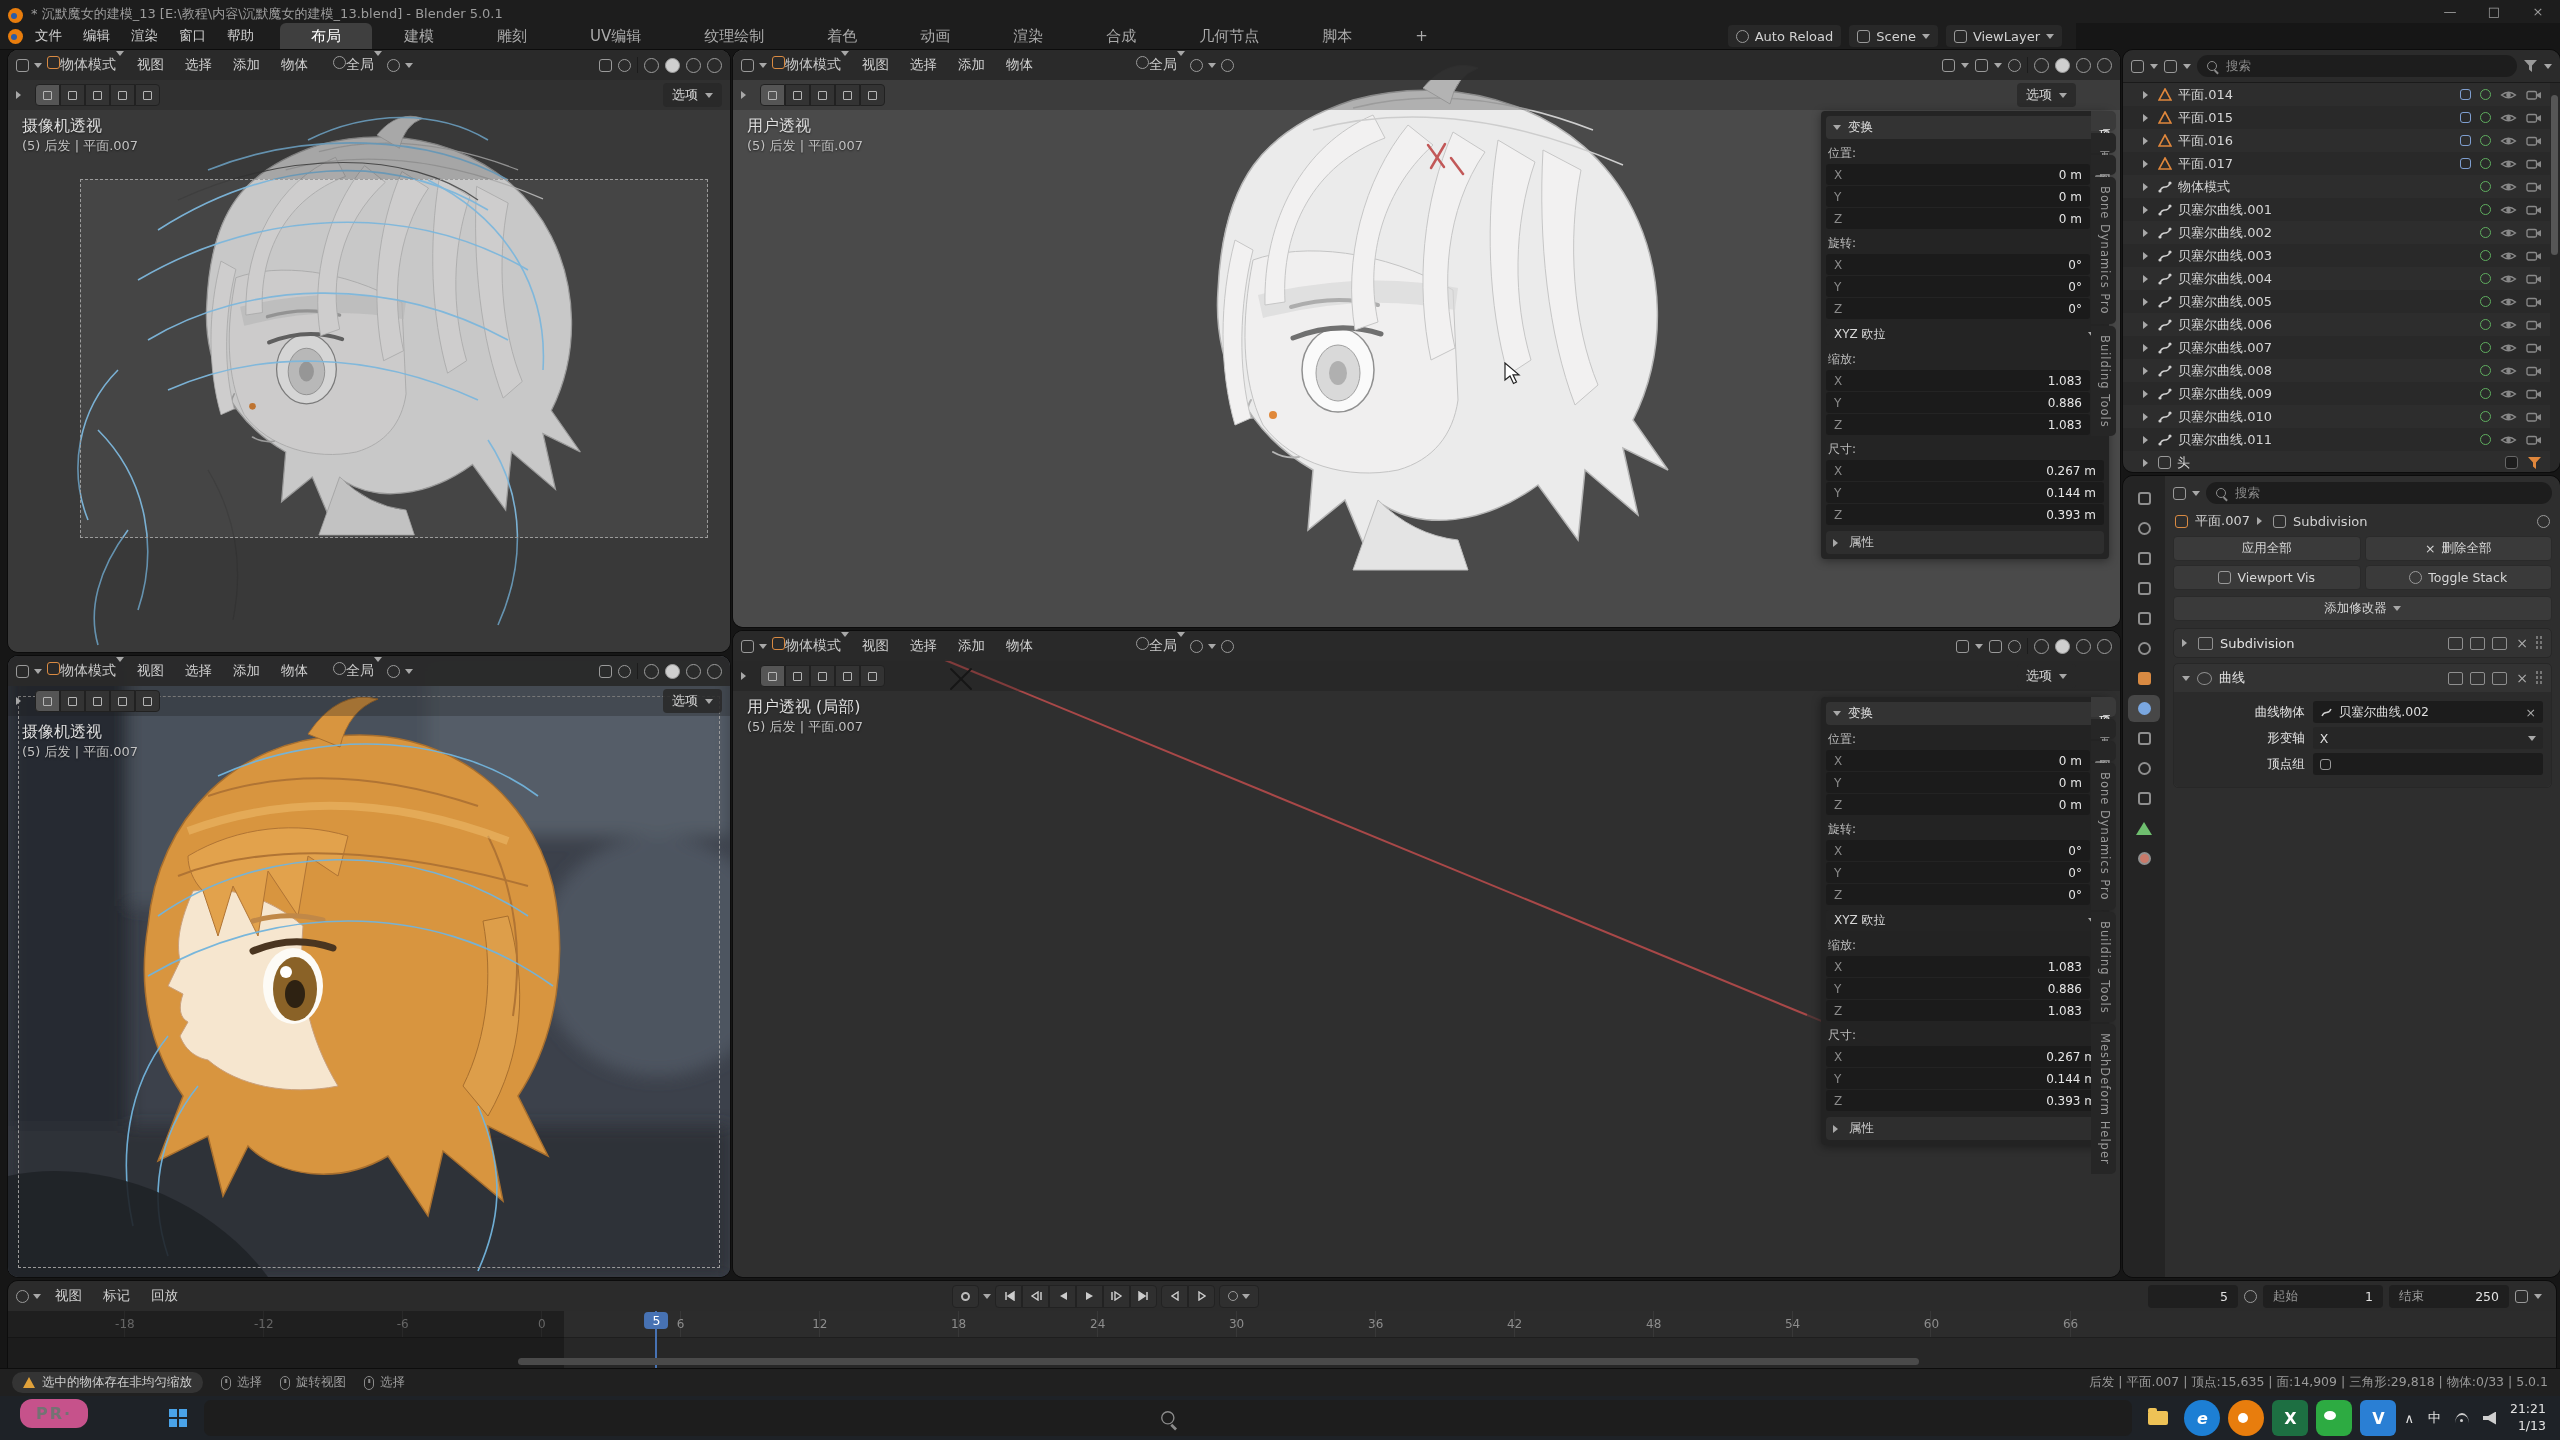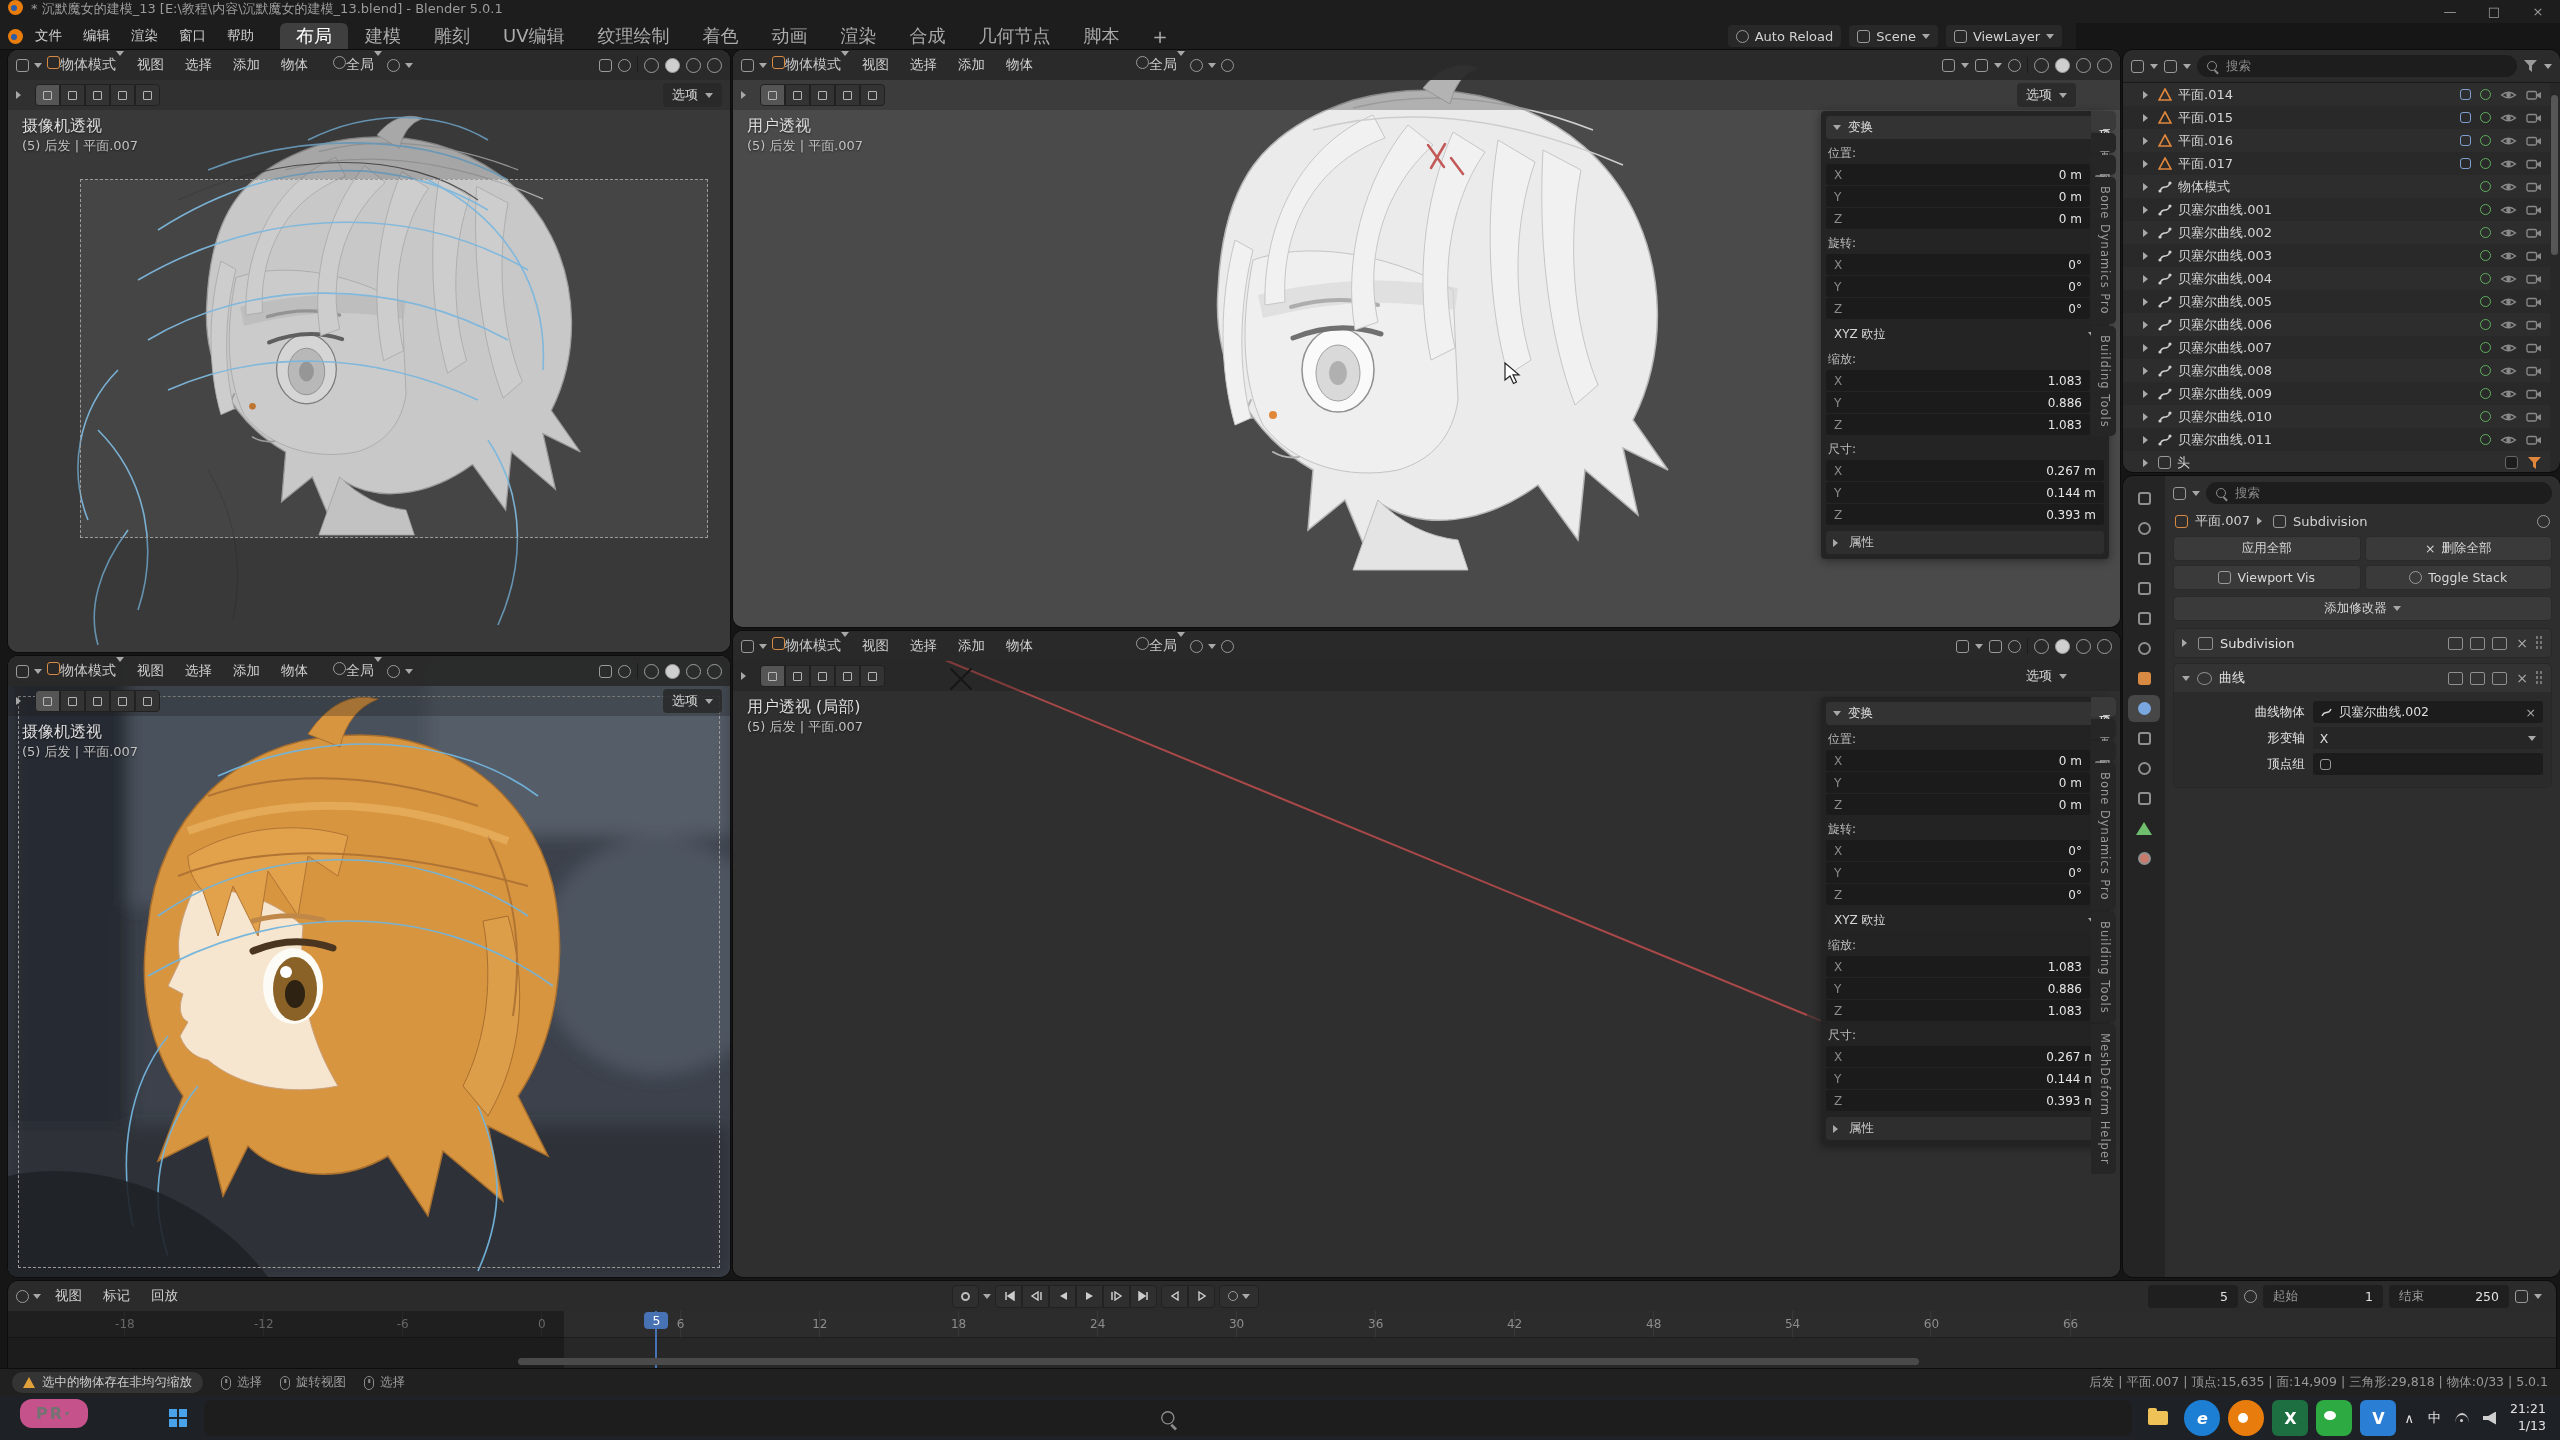--- a/index.html
+++ b/index.html
@@ -1,30 +1,30 @@
 <!DOCTYPE html>
 <html><head>
 <meta charset="utf-8">
 <style>
 *{margin:0;padding:0;box-sizing:border-box}
 html,body{width:2560px;height:1440px;overflow:hidden;background:#111}
 body{font-family:"DejaVu Sans","Liberation Sans",sans-serif;font-size:14px;color:#c8c8c8;position:relative}
 .r{position:absolute}
 
-.titlebar{left:0;top:0;width:2560px;height:23px;background:#1d1d1d;display:flex;align-items:flex-start;padding-left:8px;gap:8px}
+.titlebar{left:0;top:0;width:2560px;height:23px;background:#1d1d1d;display:flex;align-items:flex-end;padding-left:8px;gap:8px}
 .titlebar .title{font-size:13px;color:#9c9c9c;white-space:nowrap}
 .winbtns{margin-left:auto;display:flex;height:100%}
 .wbtn{width:44px;height:100%;display:flex;align-items:center;justify-content:center;color:#9c9c9c;font-size:13px}
 .blogo{width:15px;height:15px;border-radius:50%;background:#e87d0d;position:relative;flex:0 0 auto}
 .blogo::after{content:"";position:absolute;left:3px;top:5px;width:6px;height:6px;border-radius:50%;background:#2a5ca8}
 .menubar{left:0;top:23px;width:2076px;height:27px;background:#1d1d1d;display:flex;align-items:center;padding:0 8px;gap:2px;border-bottom:1px solid #0e0e0e}
 .menu-item{padding:3px 10px;font-size:13.5px;color:#cfcfcf;border-radius:4px}
 .menus{display:flex;gap:1px}
 .workspaces{display:flex;margin-left:14px;gap:1px;height:100%;align-items:stretch}
-.ws-tab{padding:0 16px;display:flex;align-items:center;font-size:18px;color:#ababab}
+.ws-tab{padding:0 31px;display:flex;align-items:center;font-size:15px;color:#ababab}
 .ws-tab.active{background:#3f3f3f;color:#fff;border-radius:6px 6px 0 0}
 .menubar-right{margin-left:auto;display:flex;align-items:center;gap:8px;padding-right:6px}
 .pill{background:#282828;border-radius:4px;height:22px;display:flex;align-items:center;gap:6px;padding:0 8px;font-size:13px;color:#d2d2d2}
 
 .cd{width:0;height:0;border:4px solid transparent;border-top:5px solid #a8a8a8;transform:translateY(2px);flex:0 0 auto}
 .cr{width:0;height:0;border:4px solid transparent;border-left:5px solid #a8a8a8;flex:0 0 auto}
 .mini-ic{width:13px;height:13px;border:1.5px solid #9a9a9a;border-radius:3px;flex:0 0 auto;display:inline-block}
 .mini-ic.orange{border-color:#d98a42}
 .mini-ic.round{border-radius:50%}
 .mag{width:13px;height:13px;position:relative;flex:0 0 auto}

